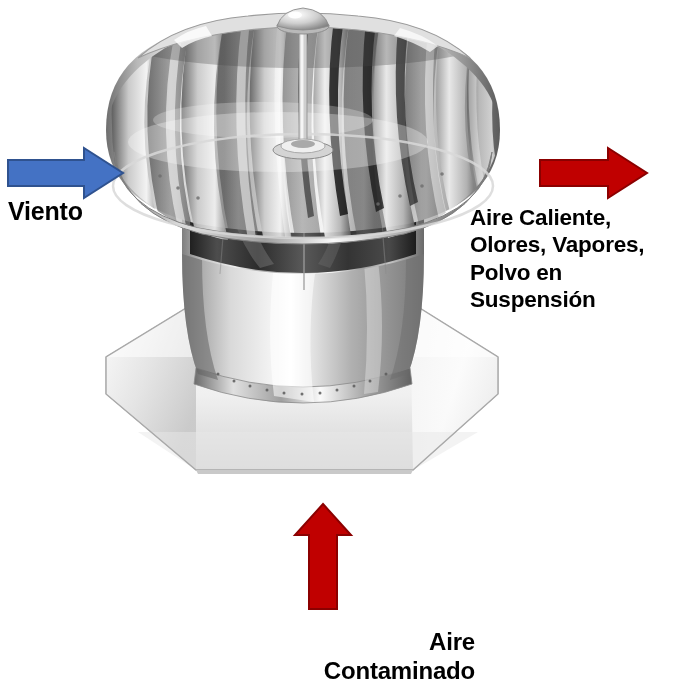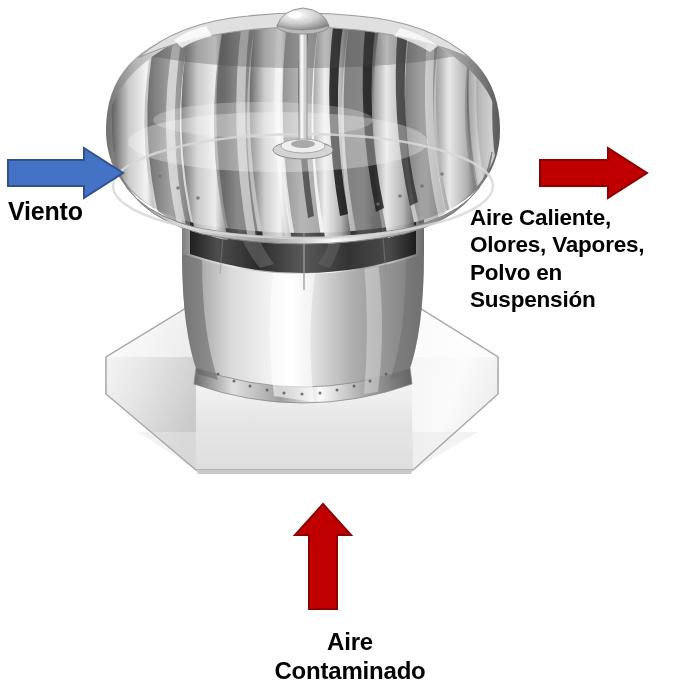--- a/index.html
+++ b/index.html
@@ -42,21 +42,21 @@
     top: 204px;
     width: 230px;
     font-size: 22.5px;
     line-height: 1.22;
   }
   #polluted-air-label {
     left: 225px;
     top: 627px;
     width: 250px;
     font-size: 24px;
-    text-align: center;
+    text-align: right;
     line-height: 1.22;
   }
 
   
   .arrow {
     position: absolute;
   }
   #wind-arrow   { left: 6px;   top: 146px; }
   #hot-air-arrow{ left: 538px; top: 146px; }
   #polluted-arrow{ left: 292px; top: 502px; }

